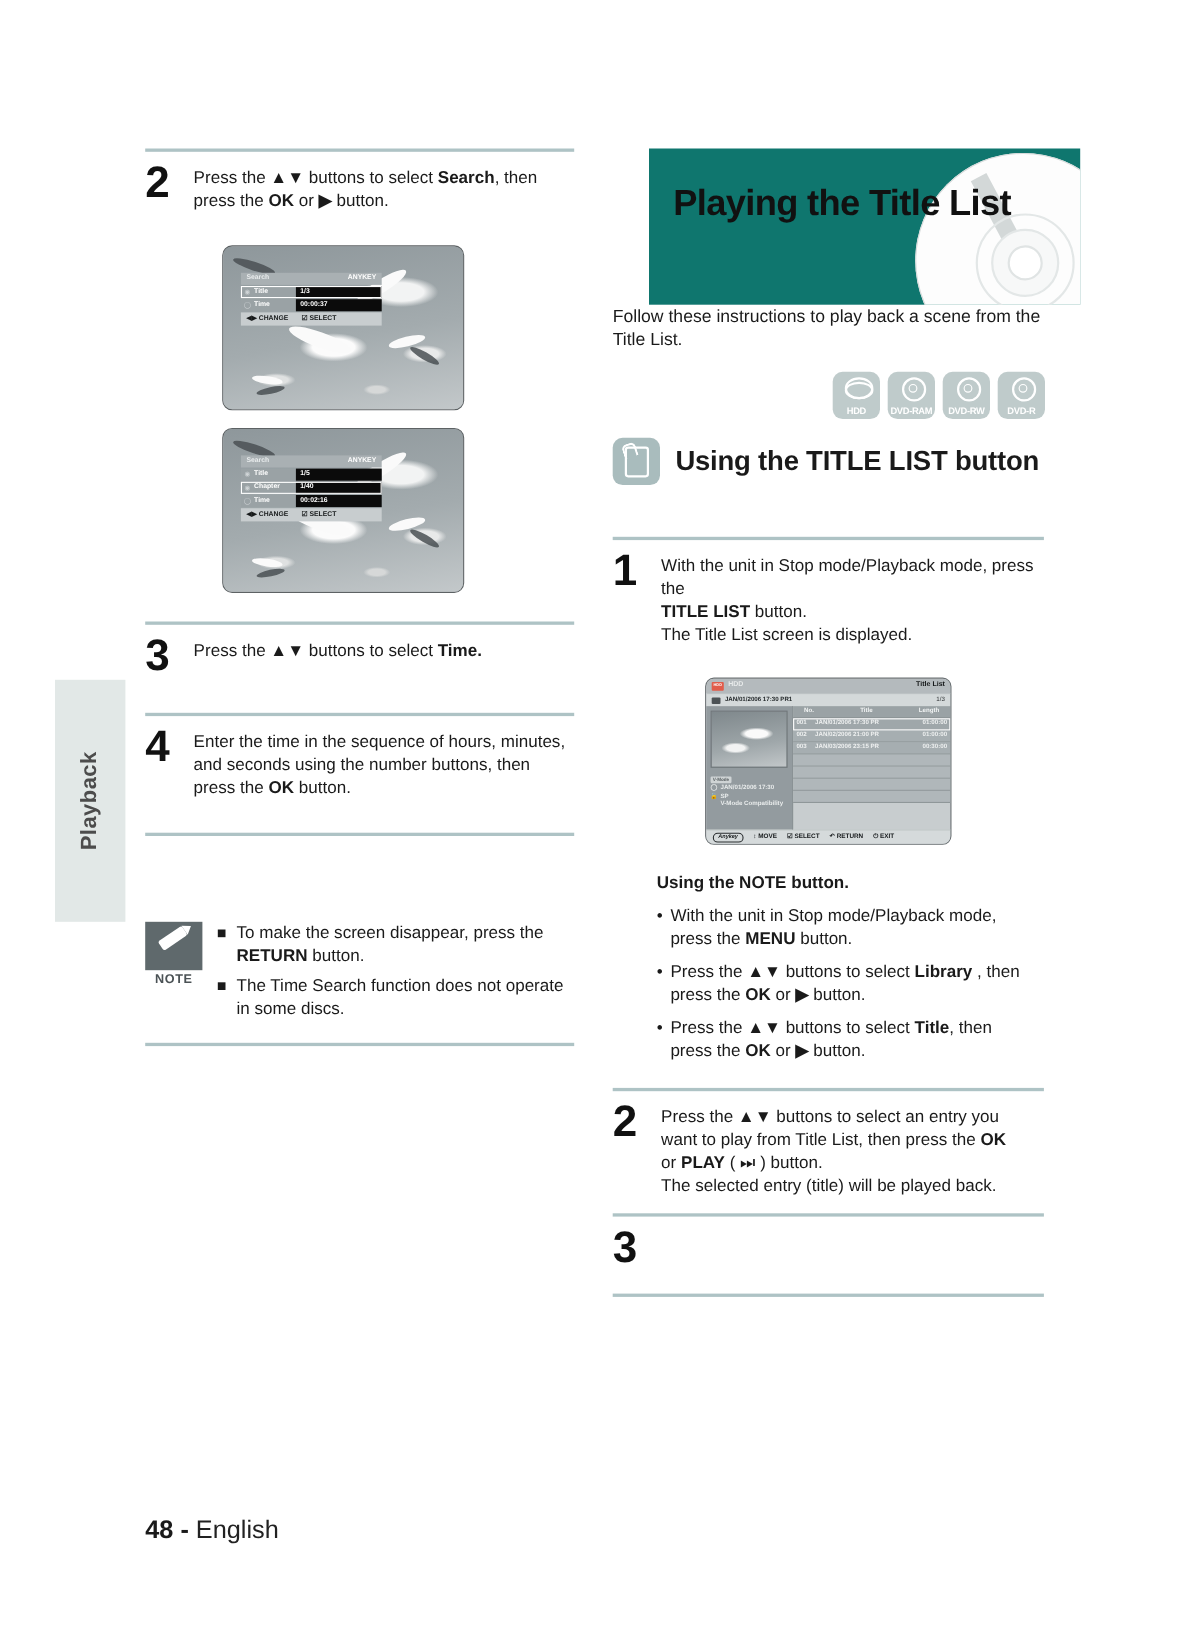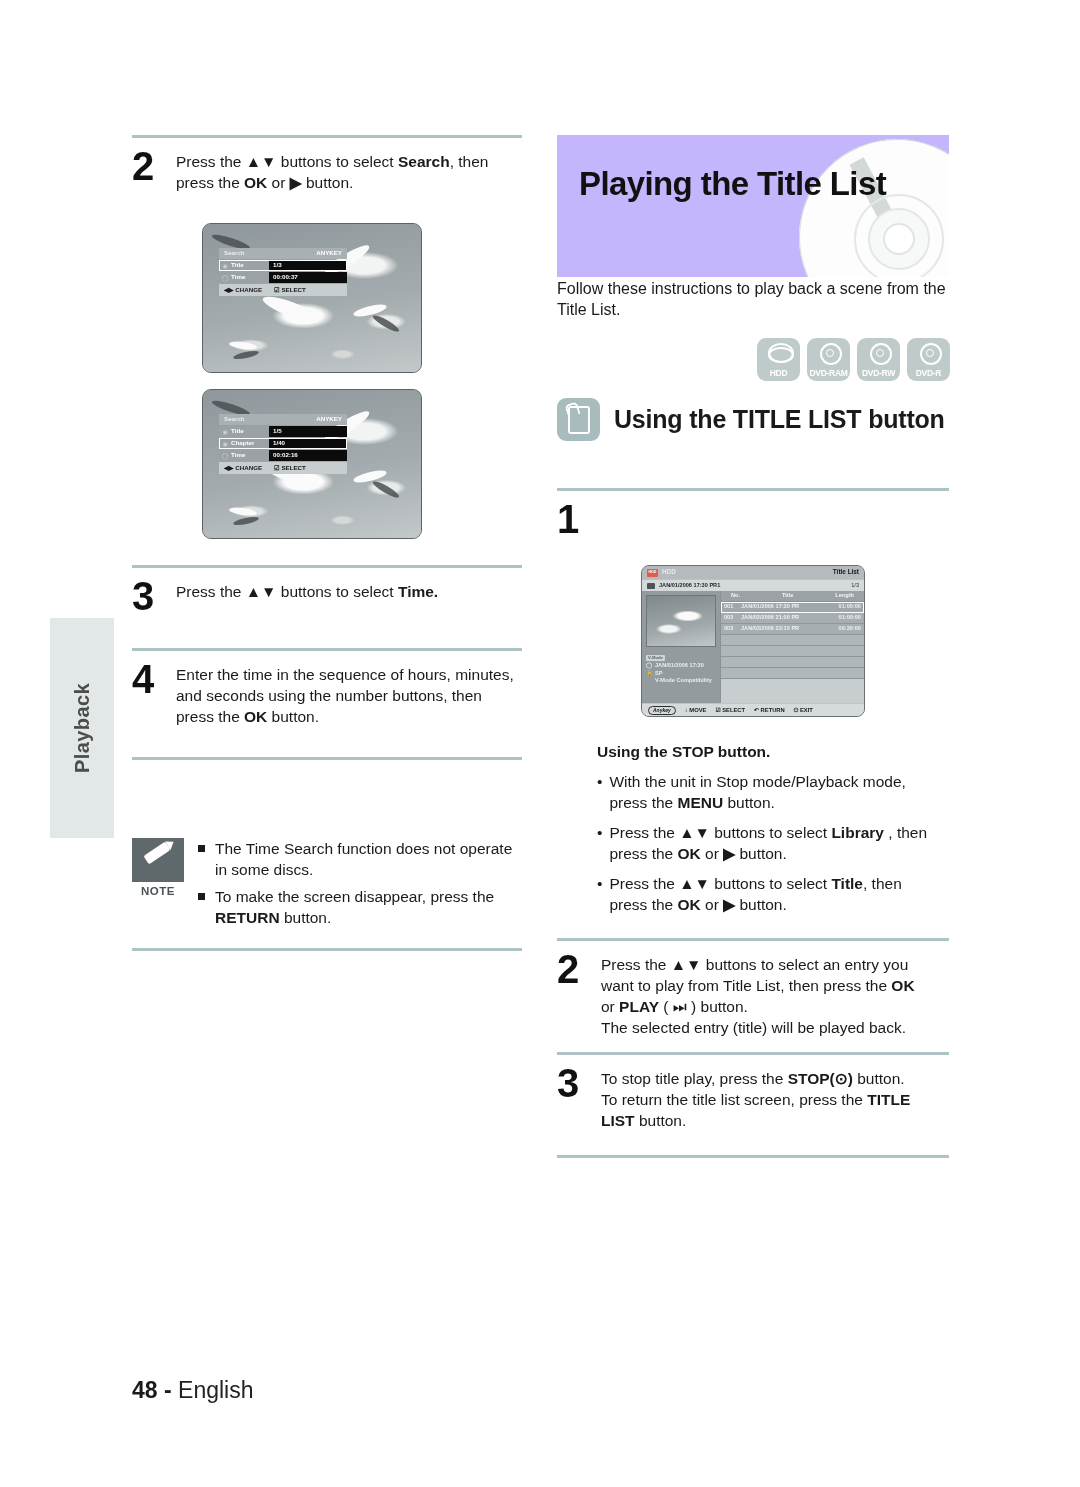--- a/index.html
+++ b/index.html
@@ -62,22 +62,22 @@
        background:#9aa2a5;margin-top:1px;}
   .osd .row.sel{outline:1px solid #ffffff;outline-offset:-1px;}
   .osd .row .ic{width:12px;text-align:center;color:#cfd4d6;font-size:6px;}
   .osd .row .nm{width:38px;color:#ffffff;font-weight:bold;}
   .osd .row .vl{flex:1;background:#0b0b0b;color:#ffffff;font-weight:bold;
        height:11px;display:flex;align-items:center;padding-left:4px;}
   .osd .osd-foot{height:12px;background:#c8cdcf;color:#16191a;margin-top:1px;
        display:flex;align-items:center;gap:12px;padding:0 5px;font-weight:bold;}
 
   
-  #banner{position:absolute;left:557px;top:135px;width:392px;height:142px;
-          background:#c4b5fd;overflow:hidden;}
+  #banner{position:absolute;left:590px;top:135px;width:392px;height:142px;
+          background:#0f766e;overflow:hidden;}
   #banner .disc{position:absolute;right:-46px;top:4px;width:196px;height:196px;
           border-radius:50%;background:#fdfdfd;
           box-shadow:inset 0 0 0 1px #d6dada;}
   #banner .disc .ring1{position:absolute;left:50%;top:50%;width:86px;height:86px;
           margin:-43px 0 0 -43px;border-radius:50%;border:2px solid #e3e7e7;}
   #banner .disc .ring2{position:absolute;left:50%;top:50%;width:58px;height:58px;
           margin:-29px 0 0 -29px;border-radius:50%;border:2px solid #e3e7e7;
           background:#f7f8f8;}
   #banner .disc .hole{position:absolute;left:50%;top:50%;width:28px;height:28px;
           margin:-14px 0 0 -14px;border-radius:50%;border:2px solid #e0e4e4;
@@ -309,25 +309,25 @@
   <div class="inner">
     <div class="tag">
       <div class="sq">
           <div class="pen"></div>
         </div>
       <div class="cap">NOTE</div>
     </div>
     <div class="items">
       <div class="it">
         <div class="sq2"></div>
-        <div>The Time Search function does not operate in some discs.</div>
+        <div><span>To make the screen disappear, press the</span><br><b>RETURN</b><span> button.</span></div>
       </div>
       <div class="it">
         <div class="sq2"></div>
-        <div><span>To make the screen disappear, press the</span><br><b>RETURN</b><span> button.</span></div>
+        <div>The Time Search function does not operate in some discs.</div>
       </div>
     </div>
   </div>
   <div class="nbot"></div>
 </div>
 
 <div id="banner">
   <div class="disc">
     <div class="wedge"></div>
     <div class="ring1"></div>
@@ -377,20 +377,25 @@
     </div>
   <div class="hd">Using the TITLE LIST button</div>
 </div>
 
 <div id="col-right" style="top:488px">
 
   <div class="rule"></div>
 
   <div class="step">
     <div class="num">1</div>
+    <div class="txt">
+      <span>With the unit in Stop mode/Playback mode, press the</span><br>
+      <b>TITLE LIST</b><span> button.</span><br>
+      <span>The Title List screen is displayed.</span>
+    </div>
   </div>
 
   <div id="tl-wrap">
     <div class="tlist">
       <div class="hdr">
         <span class="lft">
           <span class="hddchip">HDD</span>
           <span class="src">HDD</span>
         </span>
         <span class="ttl">Title List</span>
@@ -453,21 +458,21 @@
         <span><span>↕</span> <span>MOVE</span></span>
         <span><span>☑</span> <span>SELECT</span></span>
         <span><span>↶</span> <span>RETURN</span></span>
         <span><span>⏻</span> <span>EXIT</span></span>
       </div>
     </div>
   </div>
 
   <div style="height:22px"></div>
 
-  <div class="sub-head">Using the STOP button.</div>
+  <div class="sub-head">Using the NOTE button.</div>
   <div class="bullets">
     <div class="bul">
       <span class="dot">•</span>
       <span>
         <span>With the unit in Stop mode/Playback mode,</span><br>
         <span>press the </span><b>MENU</b><span> button.</span>
       </span>
     </div>
     <div class="bul">
       <span class="dot">•</span>
@@ -495,25 +500,20 @@
       <span>want to play from Title List, then press the </span><b>OK</b><br>
       <span>or </span><b>PLAY</b><span> ( ⏭ ) button.</span><br>
       <span>The selected entry (title) will be played back.</span>
     </div>
   </div>
 
   <div class="rule"></div>
 
   <div class="step" style="padding-bottom:24px">
     <div class="num">3</div>
-    <div class="txt">
-      <span>To stop title play, press the </span><b>STOP(⊙)</b><span> button.</span><br>
-      <span>To return the title list screen, press the </span><b>TITLE</b><br>
-      <b>LIST</b><span> button.</span>
-    </div>
   </div>
 
   <div class="rule"></div>
 </div>
 
 <div id="footer">
   <span class="pg">48</span>
   <span class="pg">-</span>
   <span class="lang">English</span>
 </div>

